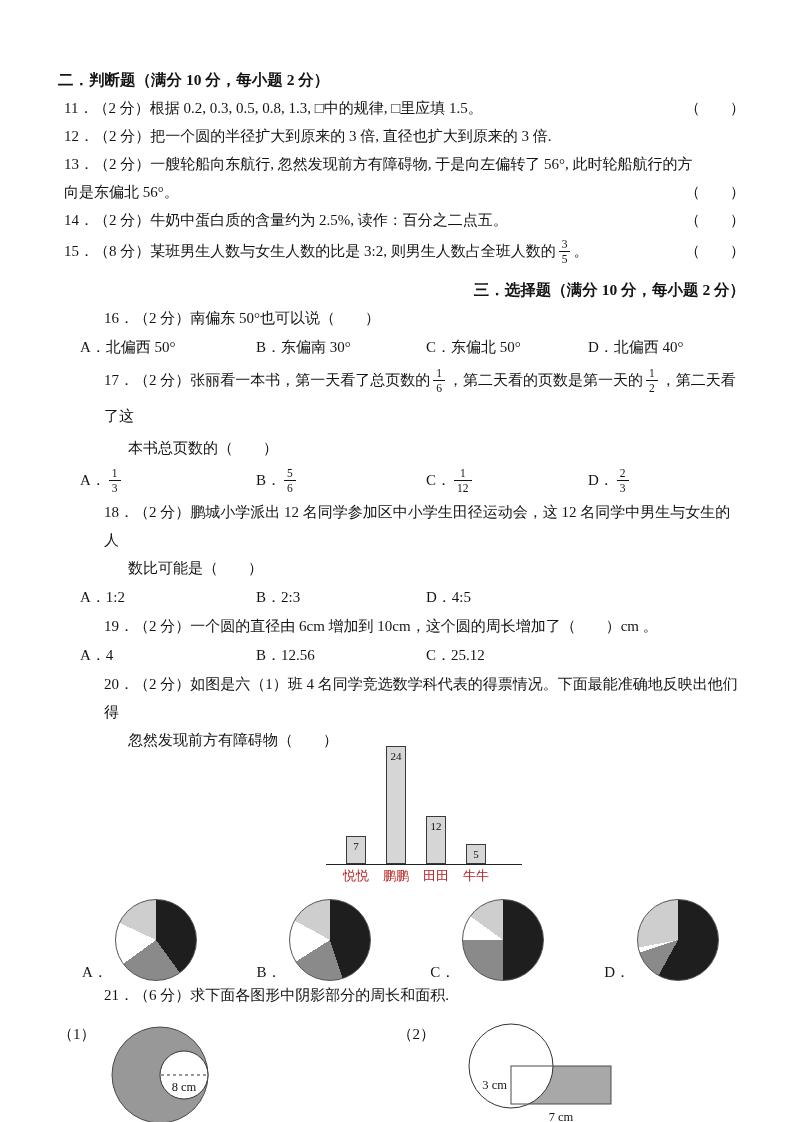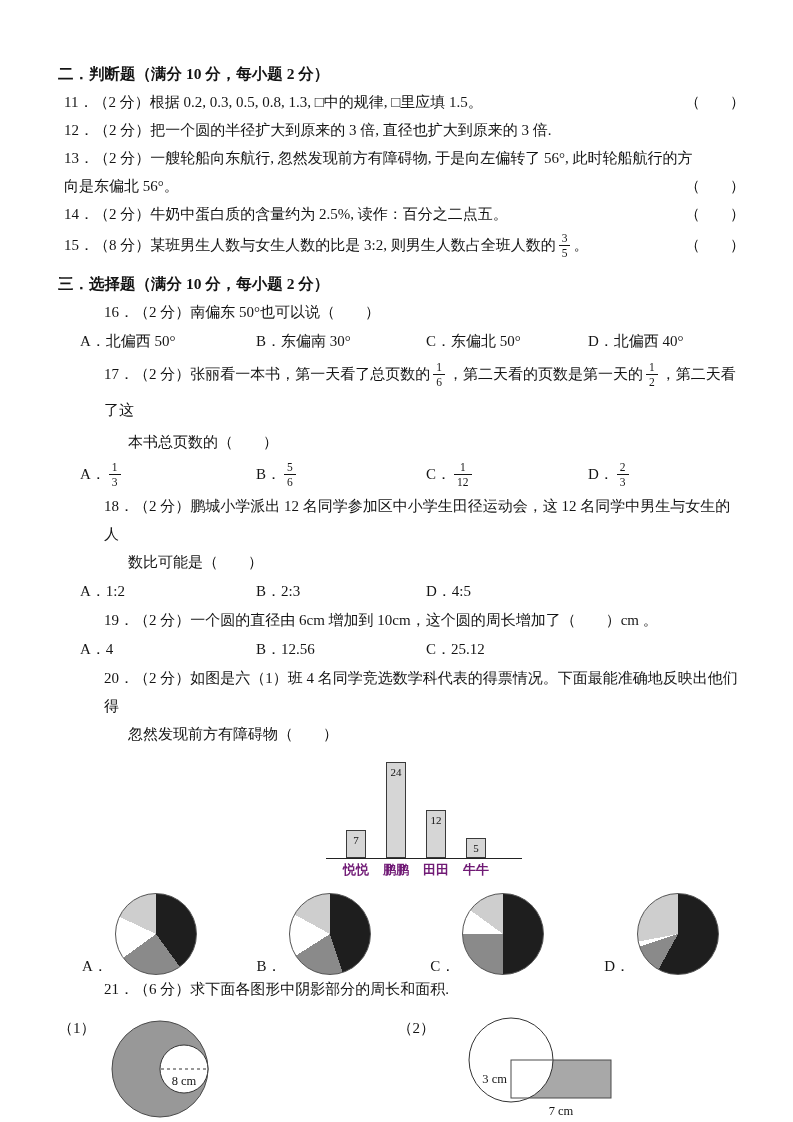--- a/index.html
+++ b/index.html
@@ -3,42 +3,42 @@
 <meta charset="utf-8">
 <style>
   html,body{margin:0;padding:0;background:#ffffff;}
   body{width:793px;height:1122px;overflow:hidden;}
   .page{
     box-sizing:border-box;width:793px;height:1122px;
     padding:44px 48px 0 58px;
     font-family:"Liberation Serif","DejaVu Serif",serif;
     font-size:15px;color:#141414;position:relative;
   }
-  .sec-heading{font-weight:bold;font-size:15.5px;line-height:28px;margin-top:16px;}
+  .sec-heading{font-weight:bold;font-size:15.5px;line-height:28px;margin-top:22px;}
   .line{line-height:28px;margin-left:40px;}
   .jline{display:flex;line-height:28px;}
   .jline .jtext{flex:1;padding-left:6px;}
   .jline .paren{white-space:nowrap;padding-left:8px;}
   .cont{padding-left:30px;}
   .qline{padding-left:6px;}
   .opts{display:grid;grid-template-columns:176px 170px 162px 1fr;padding-left:22px;line-height:30px;}
   .opts-tall{line-height:36px;align-items:center;}
   .frac{display:inline-block;vertical-align:-7px;text-align:center;font-size:11.5px;line-height:1.05;margin:0 3px;}
   .frac .num{display:block;border-bottom:1px solid #141414;padding:0 3px 1px;}
   .frac .den{display:block;padding:1px 3px 0;}
   
   .chart{width:196px;margin:10px 0 0 268px;}
   .bars{display:flex;align-items:flex-end;height:100px;padding:0 10px;}
   .bar-col{width:40px;display:flex;justify-content:center;}
   .bar{width:20px;background:#d6d6d6;border:1px solid #3a3a3a;box-sizing:border-box;
        display:flex;flex-direction:column;align-items:center;}
   .bar-val{font-size:11px;line-height:14px;margin-top:2px;color:#111;}
   .axis{border-top:1.5px solid #222;width:100%;}
   .cats{display:flex;padding:2px 10px 0;}
-  .cat{width:40px;text-align:center;font-size:13px;color:#701a75;white-space:nowrap;font-weight:bold;}
+  .cat{width:40px;text-align:center;font-size:13px;color:#b91c1c;white-space:nowrap;}
   
   .pies{display:flex;justify-content:space-between;padding:14px 26px 0 24px;}
   .pie-cell{display:flex;align-items:flex-end;gap:7px;}
   .pie-label{font-size:15px;line-height:18px;}
   .pie{width:80px;height:80px;border-radius:50%;border:1px solid #555;}
   
   .figs{display:flex;margin-top:10px;}
   .fig{display:flex;align-items:flex-start;}
   .fig-label{margin-top:6px;margin-right:4px;white-space:nowrap;}
   .fig2{margin-left:168px;}
@@ -73,21 +73,21 @@
     <span class="paren">（　　）</span>
   </div>
 
   <div class="jline" style="line-height:34px;">
     <span class="jtext">
       <span>15．（8 分）某班男生人数与女生人数的比是 3:2, 则男生人数占全班人数的</span><span class="frac"><span class="num">3</span><span class="den">5</span></span><span>。</span>
     </span>
     <span class="paren">（　　）</span>
   </div>
 
-  <div class="sec-heading" style="margin-top:8px;">三．选择题（满分 10 分，每小题 2 分）</div>
+  <div class="sec-heading" style="margin-top:8px;text-align:right;">三．选择题（满分 10 分，每小题 2 分）</div>
 
   <div class="line qline">16．（2 分）南偏东 50°也可以说（　　）</div>
   <div class="opts">
     <span>A．北偏西 50°</span>
     <span>B．东偏南 30°</span>
     <span>C．东偏北 50°</span>
     <span>D．北偏西 40°</span>
   </div>
 
   <div class="line qline" style="line-height:36px;">
@@ -120,21 +120,21 @@
   <div class="line cont">忽然发现前方有障碍物（　　）</div>
 
   <div class="chart">
     <div class="bars">
         <div class="bar-col">
           <div class="bar" style="height: 28px;">
             <span class="bar-val">7</span>
           </div>
         </div>
         <div class="bar-col">
-          <div class="bar" style="height: 96px;">
+          <div class="bar" style="height: 118px;">
             <span class="bar-val">24</span>
           </div>
         </div>
         <div class="bar-col">
           <div class="bar" style="height: 48px;">
             <span class="bar-val">12</span>
           </div>
         </div>
         <div class="bar-col">
           <div class="bar" style="height: 20px;">

